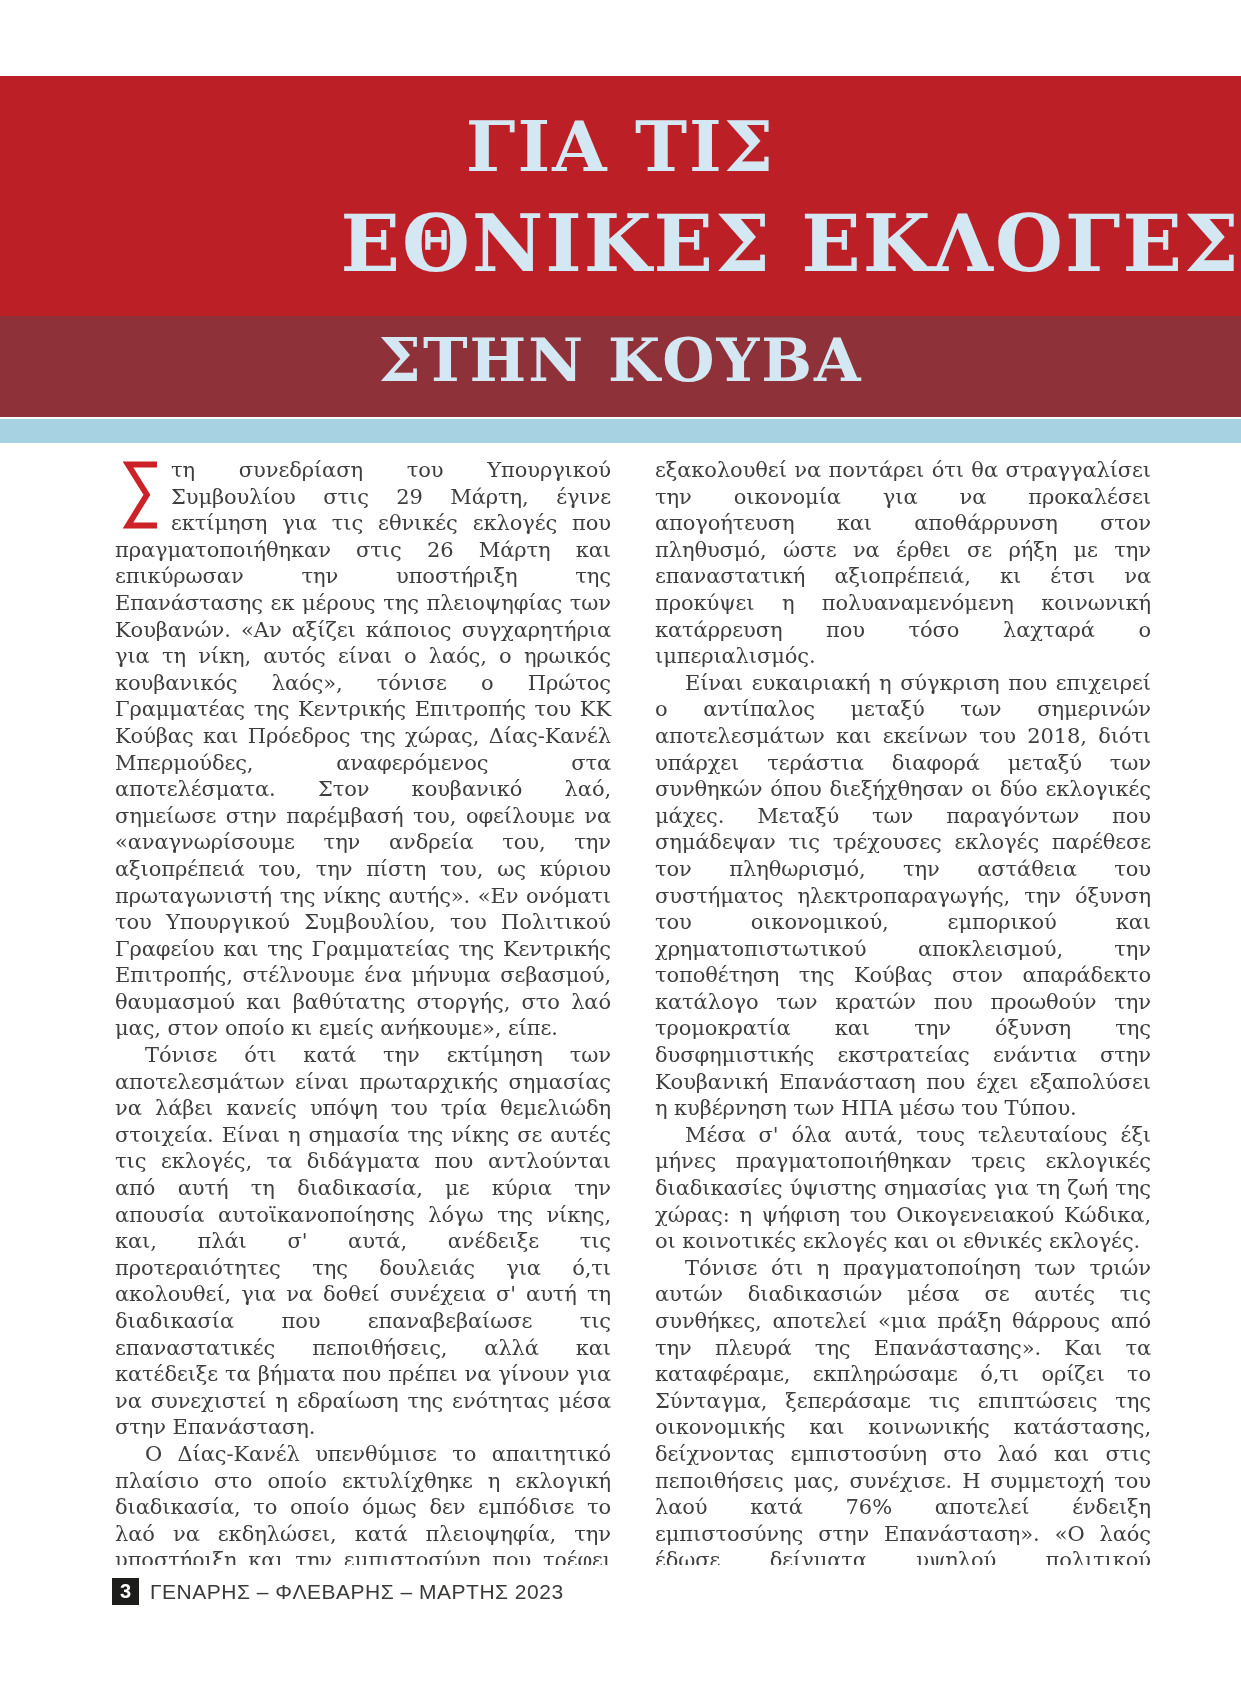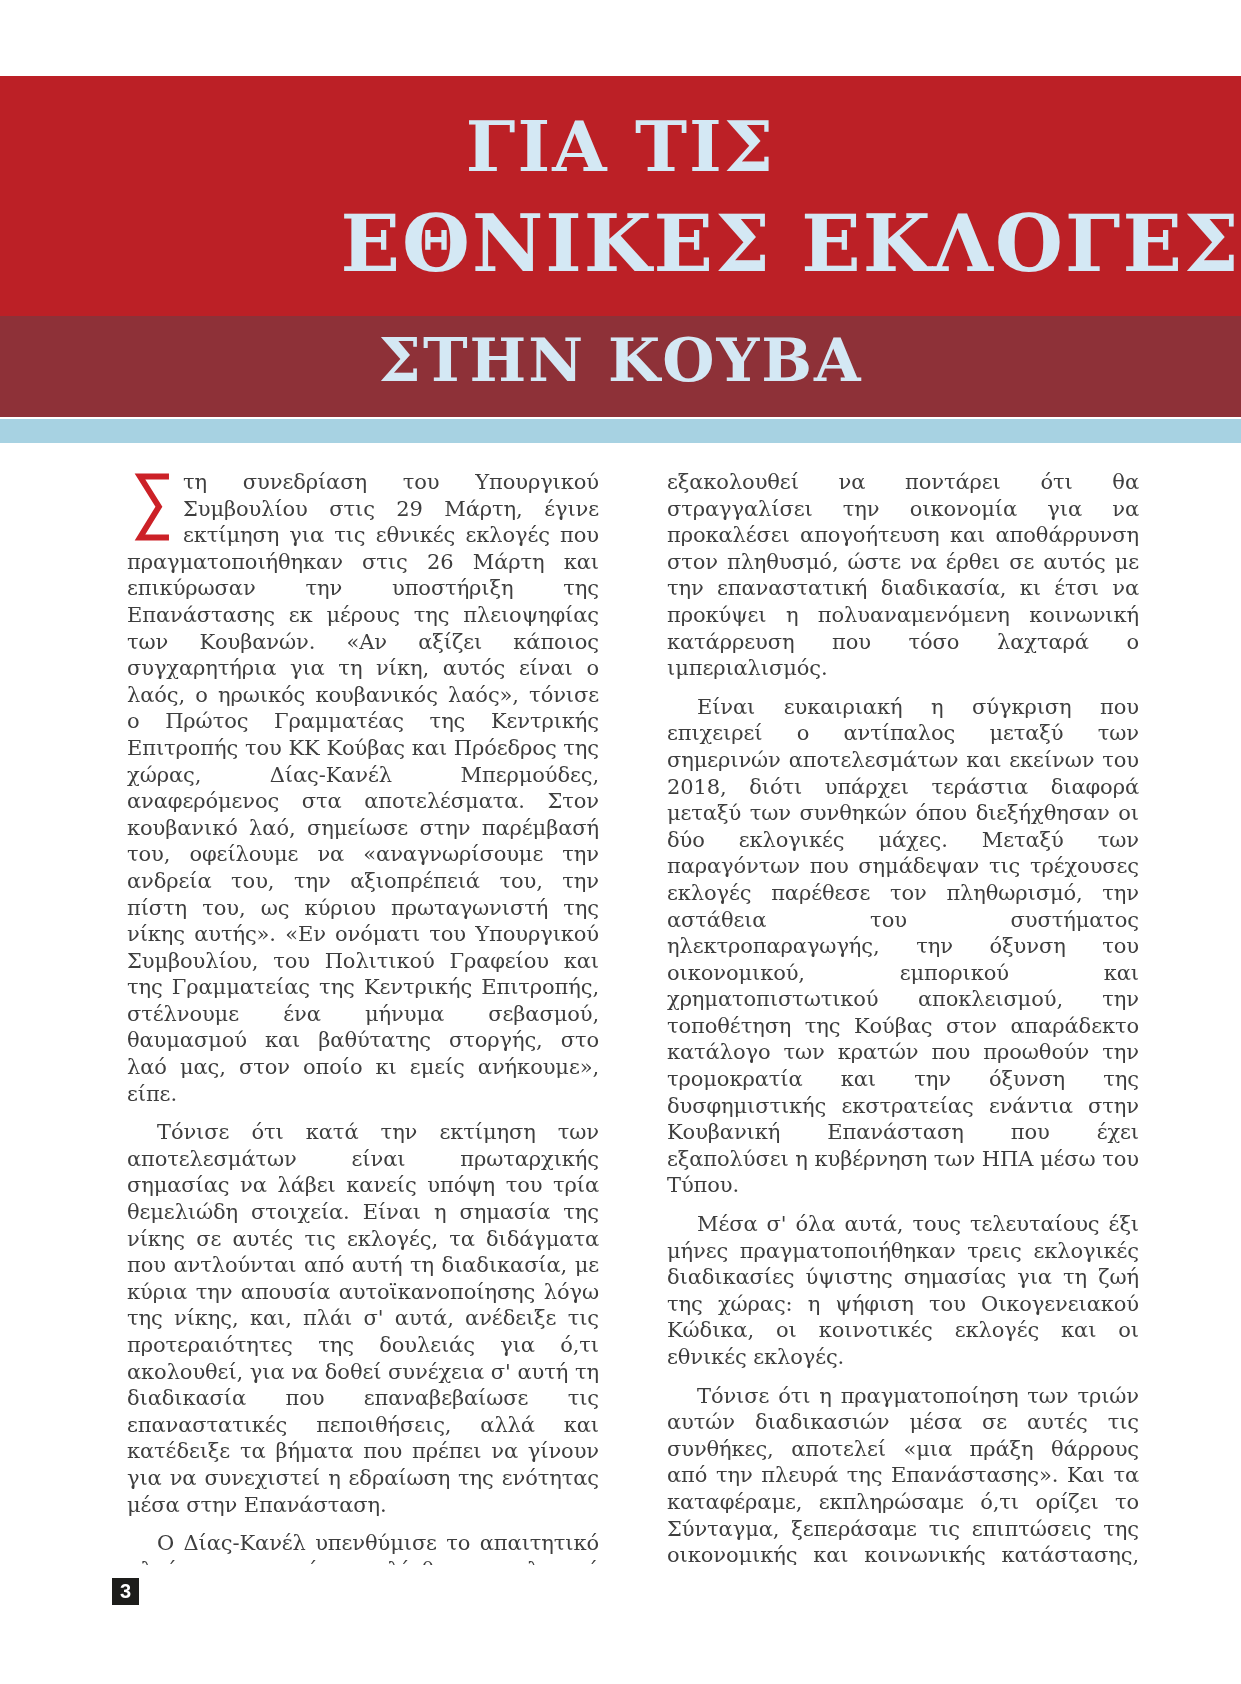--- a/index.html
+++ b/index.html
@@ -42,21 +42,21 @@
   }
   .col{
     flex:1 1 0;
     min-width:0;
     text-align:justify;
     font-size:21px;
     line-height:26.6px;
     color:#3e3e3e;
     letter-spacing:-0.1px;
   }
-  .col p{margin:12px;padding:0;}
+  .col p{margin:0;padding:0;}
   .col p.indent{text-indent:30px;}
 
   
   .dropcap{
     float:left;
     width:56px;height:79px;
   }
   .dropcap svg{display:block;width:48px;height:68px;margin:4px 0 0 2px;}
 
   
@@ -101,26 +101,27 @@
             <polyline points="57,6 8,6 40,57 8,109 57,109" fill="none" stroke="#cc2127" stroke-width="10" stroke-linecap="butt" stroke-linejoin="miter"></polyline>
           </svg>
         </span>
         <span>τη συνεδρίαση του Υπουργικού Συμβουλίου στις 29 Μάρτη, έγινε εκτίμηση για τις εθνικές εκλογές που πραγματοποιήθηκαν στις 26 Μάρτη και επικύρωσαν την υποστήριξη της Επανάστασης εκ μέρους της πλειοψηφίας των Κουβανών. «Αν αξίζει κάποιος συγχαρητήρια για τη νίκη, αυτός είναι ο λαός, ο ηρωικός κουβανικός λαός», τόνισε ο Πρώτος Γραμματέας της Κεντρικής Επιτροπής του ΚΚ Κούβας και Πρόεδρος της χώρας, Δίας-Κανέλ Μπερμούδες, αναφερόμενος στα αποτελέσματα. Στον κουβανικό λαό, σημείωσε στην παρέμβασή του, οφείλουμε να «αναγνωρίσουμε την ανδρεία του, την αξιοπρέπειά του, την πίστη του, ως κύριου πρωταγωνιστή της νίκης αυτής». «Εν ονόματι του Υπουργικού Συμβουλίου, του Πολιτικού Γραφείου και της Γραμματείας της Κεντρικής Επιτροπής, στέλνουμε ένα μήνυμα σεβασμού, θαυμασμού και βαθύτατης στοργής, στο λαό μας, στον οποίο κι εμείς ανήκουμε», είπε.</span>
       </p>
       <p class="para indent">Τόνισε ότι κατά την εκτίμηση των αποτελεσμάτων είναι πρωταρχικής σημασίας να λάβει κανείς υπόψη του τρία θεμελιώδη στοιχεία. Είναι η σημασία της νίκης σε αυτές τις εκλογές, τα διδάγματα που αντλούνται από αυτή τη διαδικασία, με κύρια την απουσία αυτοϊκανοποίησης λόγω της νίκης, και, πλάι σ' αυτά, ανέδειξε τις προτεραιότητες της δουλειάς για ό,τι ακολουθεί, για να δοθεί συνέχεια σ' αυτή τη διαδικασία που επαναβεβαίωσε τις επαναστατικές πεποιθήσεις, αλλά και κατέδειξε τα βήματα που πρέπει να γίνουν για να συνεχιστεί η εδραίωση της ενότητας μέσα στην Επανάσταση.</p>
       <p class="para indent">Ο Δίας-Κανέλ υπενθύμισε το απαιτητικό πλαίσιο στο οποίο εκτυλίχθηκε η εκλογική διαδικασία, το οποίο όμως δεν εμπόδισε το λαό να εκδηλώσει, κατά πλειοψηφία, την υποστήριξη και την εμπιστοσύνη που τρέφει για την Επανάσταση, αναφέροντας ότι τα αποτελέσματα των εκλογών «απέδειξαν, ακόμη μια φορά, τη διαφάνεια και τη δύναμη της εκλογικής μας διαδικασίας», όπως είπε.</p>
 
     </div>
     <div class="col">
-      <p class="para">εξακολουθεί να ποντάρει ότι θα στραγγαλίσει την οικονομία για να προκαλέσει απογοήτευση και αποθάρρυνση στον πληθυσμό, ώστε να έρθει σε αυτός με την επαναστατική διαδικασία, κι έτσι να προκύψει η πολυαναμενόμενη κοινωνική κατάρρευση που τόσο λαχταρά ο ιμπεριαλισμός.</p>
+      <p class="para">εξακολουθεί να ποντάρει ότι θα στραγγαλίσει την οικονομία για να προκαλέσει απογοήτευση και αποθάρρυνση στον πληθυσμό, ώστε να έρθει σε ρήξη με την επαναστατική αξιοπρέπειά, κι έτσι να προκύψει η πολυαναμενόμενη κοινωνική κατάρρευση που τόσο λαχταρά ο ιμπεριαλισμός.</p>
       <p class="para indent">Είναι ευκαιριακή η σύγκριση που επιχειρεί ο αντίπαλος μεταξύ των σημερινών αποτελεσμάτων και εκείνων του 2018, διότι υπάρχει τεράστια διαφορά μεταξύ των συνθηκών όπου διεξήχθησαν οι δύο εκλογικές μάχες. Μεταξύ των παραγόντων που σημάδεψαν τις τρέχουσες εκλογές παρέθεσε τον πληθωρισμό, την αστάθεια του συστήματος ηλεκτροπαραγωγής, την όξυνση του οικονομικού, εμπορικού και χρηματοπιστωτικού αποκλεισμού, την τοποθέτηση της Κούβας στον απαράδεκτο κατάλογο των κρατών που προωθούν την τρομοκρατία και την όξυνση της δυσφημιστικής εκστρατείας ενάντια στην Κουβανική Επανάσταση που έχει εξαπολύσει η κυβέρνηση των ΗΠΑ μέσω του Τύπου.</p>
       <p class="para indent">Μέσα σ' όλα αυτά, τους τελευταίους έξι μήνες πραγματοποιήθηκαν τρεις εκλογικές διαδικασίες ύψιστης σημασίας για τη ζωή της χώρας: η ψήφιση του Οικογενειακού Κώδικα, οι κοινοτικές εκλογές και οι εθνικές εκλογές.</p>
       <p class="para indent">Τόνισε ότι η πραγματοποίηση των τριών αυτών διαδικασιών μέσα σε αυτές τις συνθήκες, αποτελεί «μια πράξη θάρρους από την πλευρά της Επανάστασης». Και τα καταφέραμε, εκπληρώσαμε ό,τι ορίζει το Σύνταγμα, ξεπεράσαμε τις επιπτώσεις της οικονομικής και κοινωνικής κατάστασης, δείχνοντας εμπιστοσύνη στο λαό και στις πεποιθήσεις μας, συνέχισε. Η συμμετοχή του λαού κατά 76% αποτελεί ένδειξη εμπιστοσύνης στην Επανάσταση». «Ο λαός έδωσε δείγματα υψηλού πολιτικού φρονήματος, αλλά και πατριωτισμού, αφοσίωσης στην Επανάσταση, πίστης στην Επανάσταση, πολιτικής συνείδησης, κι απέδειξε ότι πράγματι γνωρίζει και αντιλαμβάνεται ποιος είναι ο πραγματικός υπαίτιος για την κατάσταση που αντιμετωπίζει». Αναγνώρισε ότι τα αποτελέσματα έγιναν πραγματικότητα γιατί ο λαός</p>
     </div>
   </div>
 
   <div class="footer">
     <div class="pagenum-box">
       <span>3</span>
     </div>
+    <div class="issue">ΓΕΝΑΡΗΣ – ΦΛΕΒΑΡΗΣ – ΜΑΡΤΗΣ 2023</div>
   </div>
 
 </div>
 
 </body></html>

